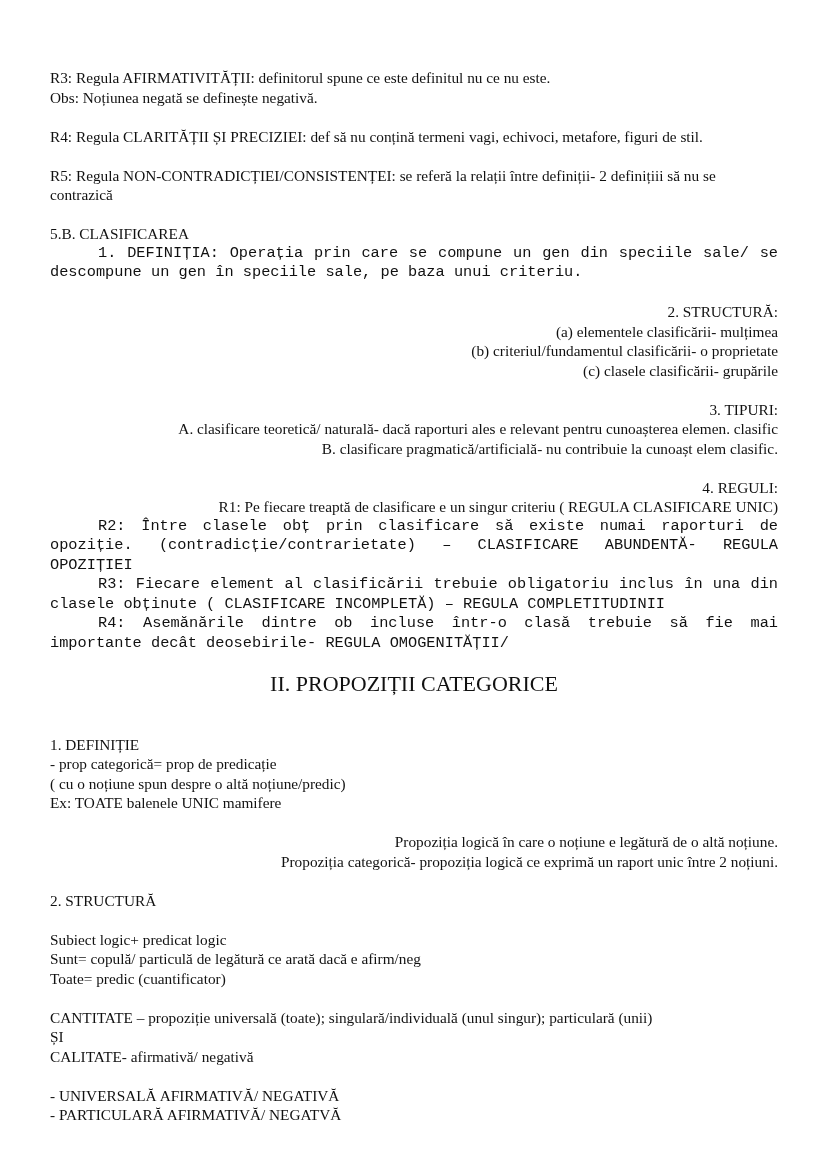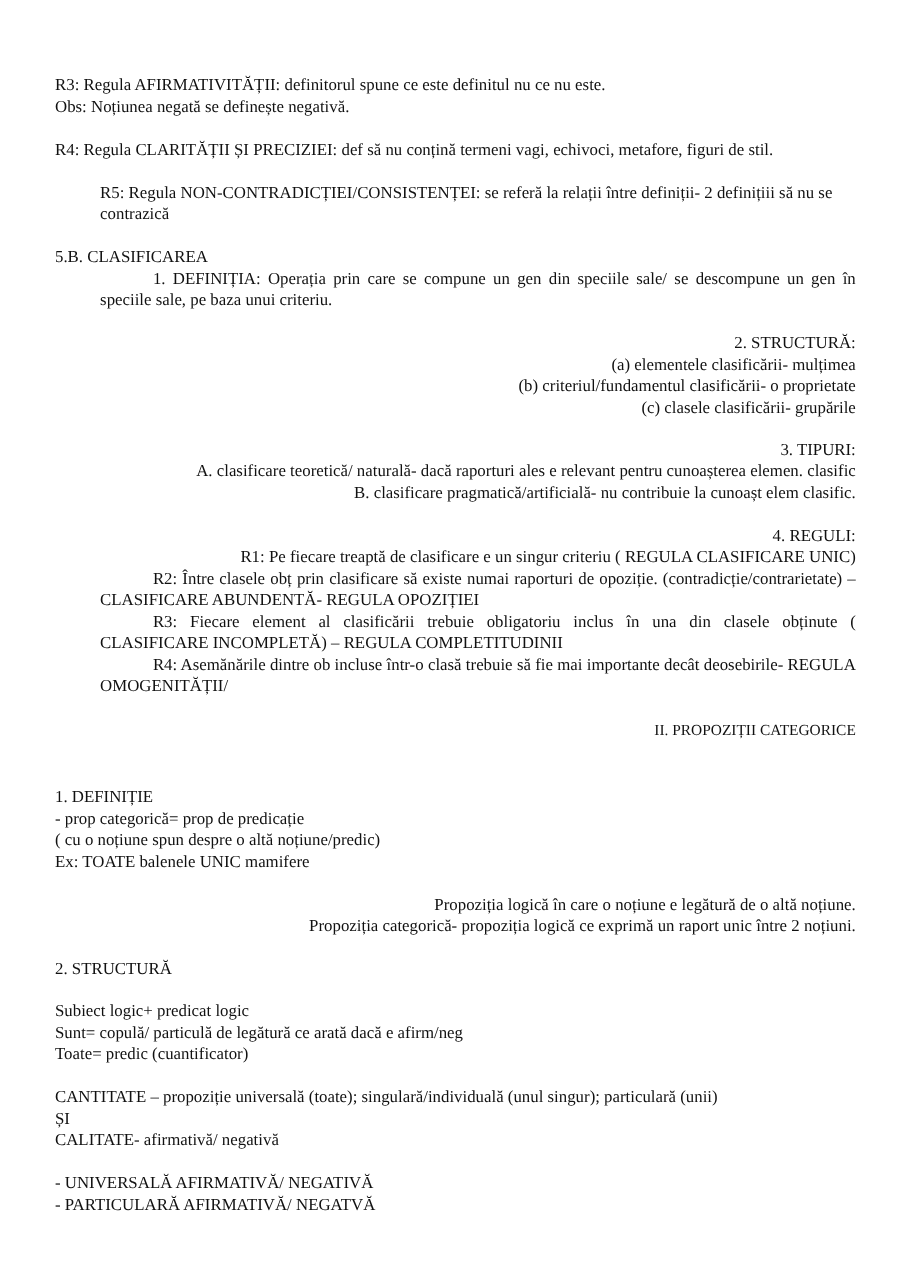--- a/index.html
+++ b/index.html
@@ -23,29 +23,28 @@
       width: 728px;
     }
     .ln {
       line-height: 19.5px;
       white-space: nowrap;
     }
     .wrap {
       white-space: normal;
       text-align: justify;
       line-height: 19.5px;
-      margin-left: 41px;
     }
     .ind { padding-left: 48px; text-align: right; }
-    .ti { text-indent: 48px; }
+    .ti { text-indent: 48px; font-family: Liberation Mono, monospace; }
     .gap { height: 19.5px; }
     .gap-sm { height: 9px; }
     .section-title {
-      text-align: right;
-      font-size: 14px;
+      text-align: center;
+      font-size: 22px;
       line-height: 26px;
       margin-top: 18px;
       margin-bottom: 0;
       font-weight: normal;
     }
   </style>
 </head>
 <body>
 
 <div class="page">

